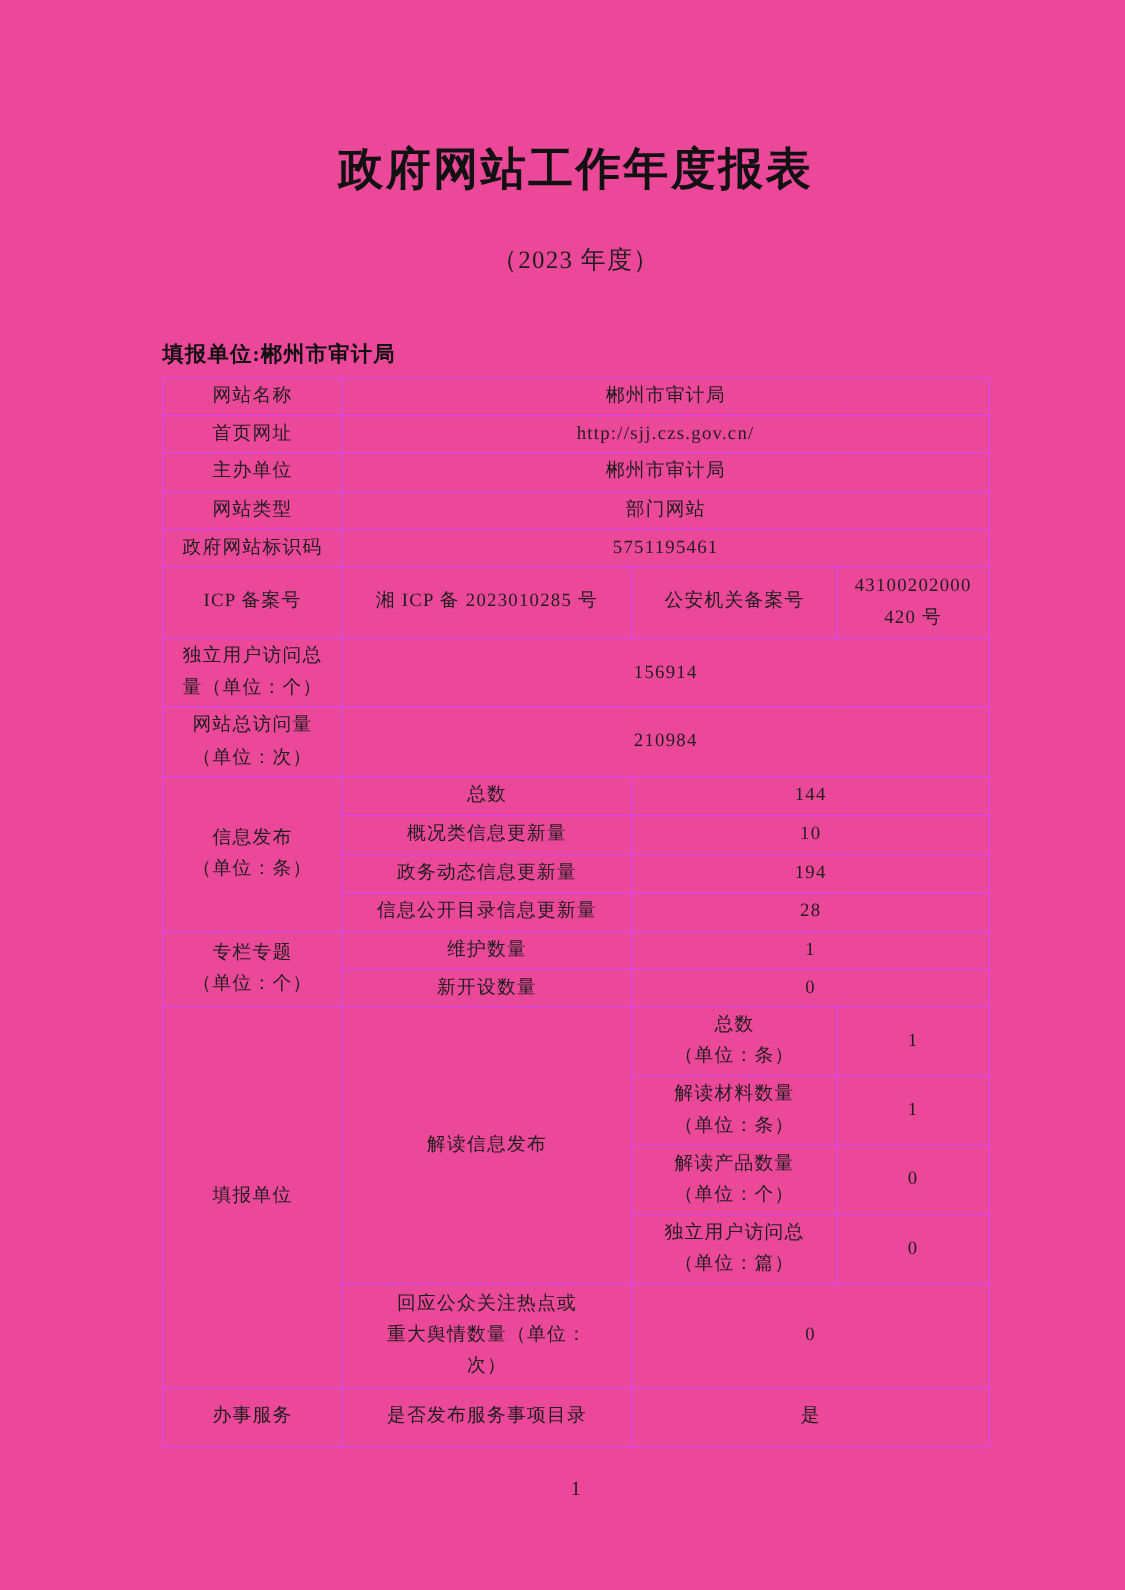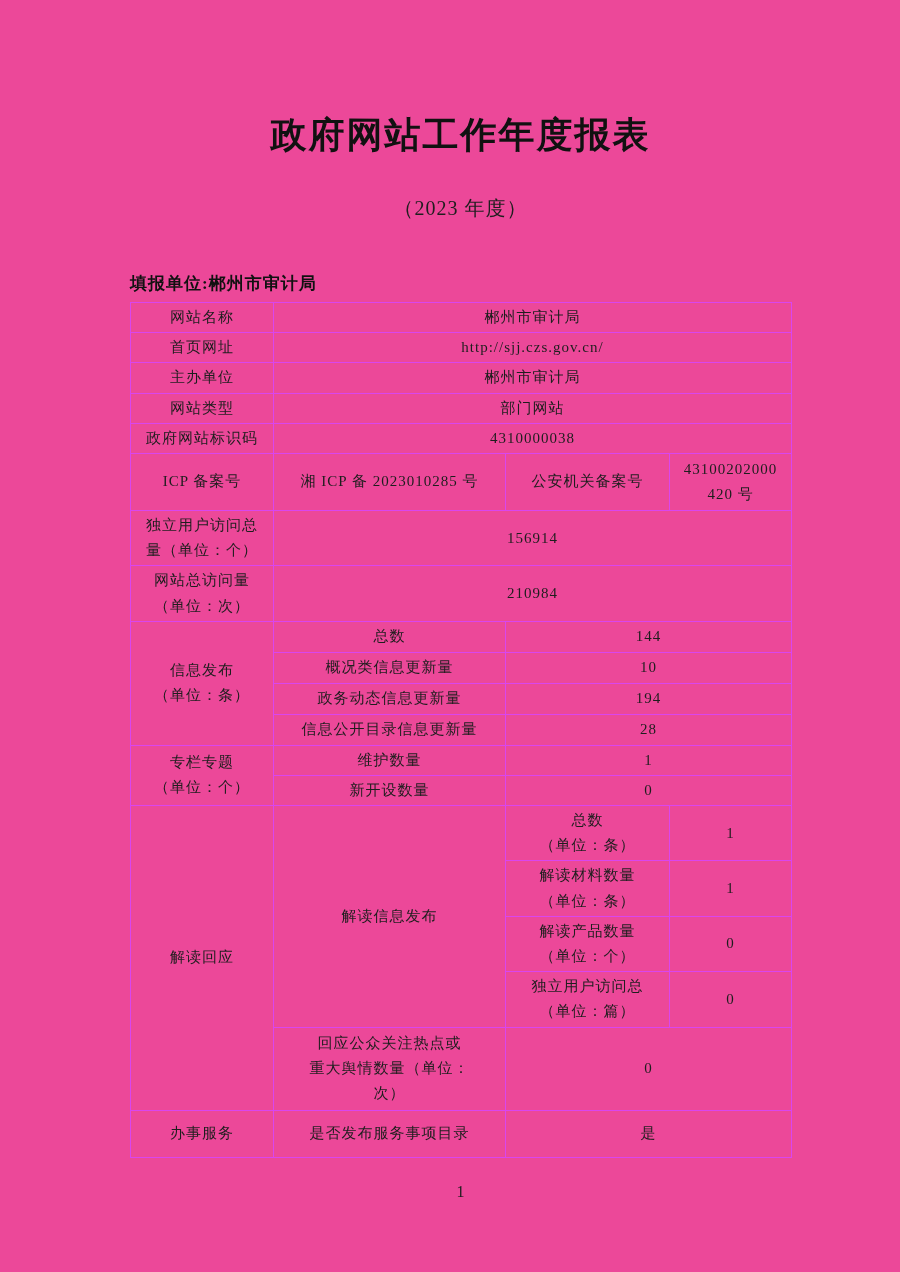--- a/index.html
+++ b/index.html
@@ -107,21 +107,21 @@
         <tr class="h30">
           <td>主办单位</td>
           <td colspan="3">郴州市审计局</td>
         </tr>
         <tr class="h30">
           <td>网站类型</td>
           <td colspan="3">部门网站</td>
         </tr>
         <tr class="h30">
           <td>政府网站标识码</td>
-          <td colspan="3" class="num">4310000038</td>
+          <td colspan="3" class="num">5751195461</td>
         </tr>
         <tr class="h57">
           <td>ICP 备案号</td>
           <td>湘 ICP 备 2023010285 号</td>
           <td>公安机关备案号</td>
           <td class="num">43100202000
 420 号</td>
         </tr>
         <tr class="h55">
           <td>独立用户访问总
@@ -155,21 +155,21 @@
           <td rowspan="2">专栏专题
 （单位：个）</td>
           <td>维护数量</td>
           <td colspan="2" class="num">1</td>
         </tr>
         <tr class="h30">
           <td>新开设数量</td>
           <td colspan="2" class="num">0</td>
         </tr>
         <tr class="h52">
-          <td rowspan="5">解读回应</td>
+          <td rowspan="5">填报单位</td>
           <td rowspan="4">解读信息发布</td>
           <td>总数
 （单位：条）</td>
           <td class="num">1</td>
         </tr>
         <tr class="h52">
           <td>解读材料数量
 （单位：条）</td>
           <td class="num">1</td>
         </tr>

